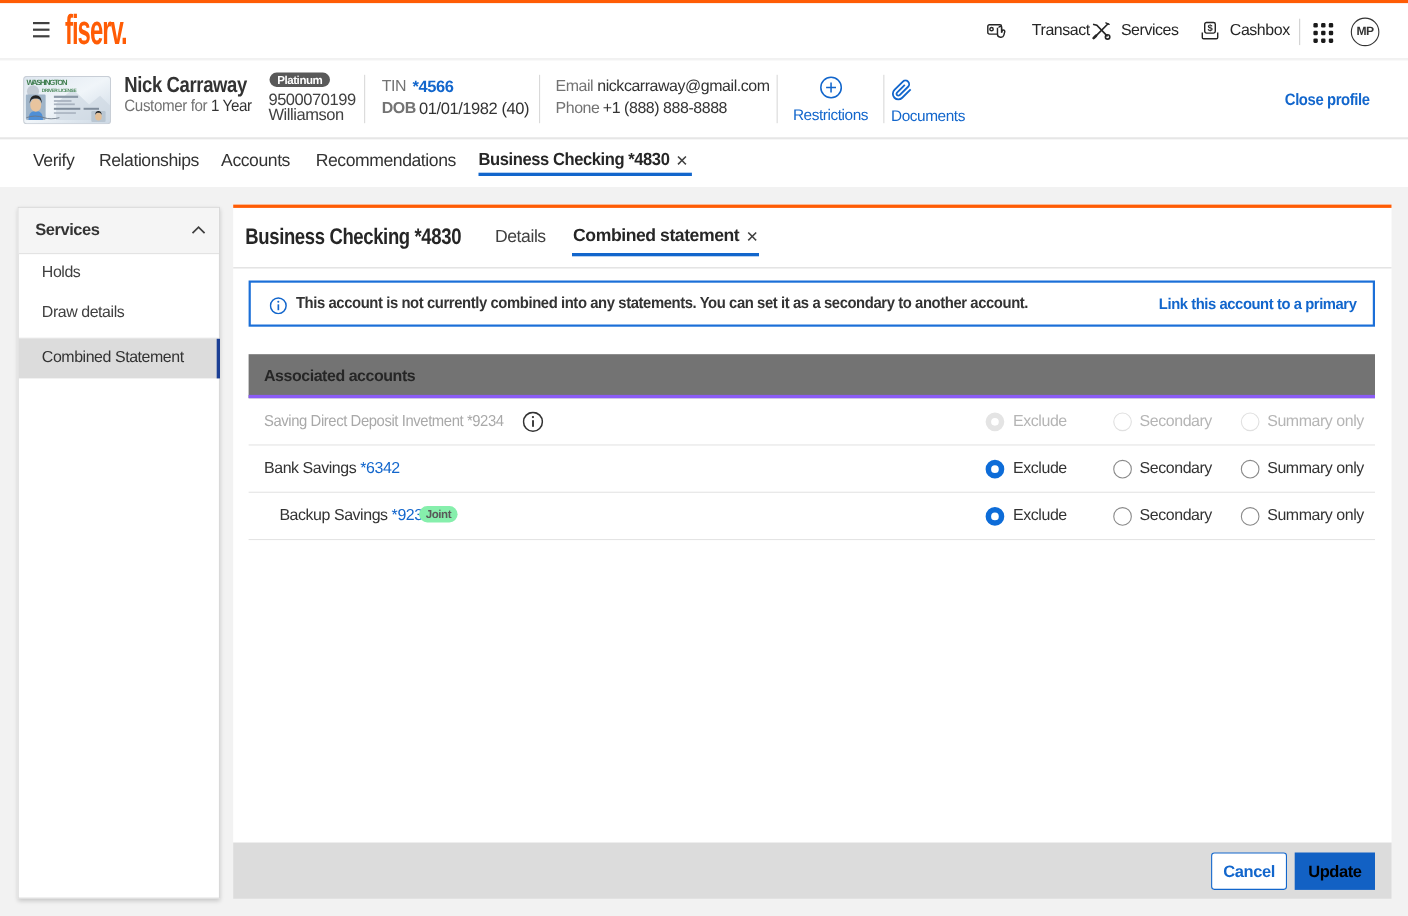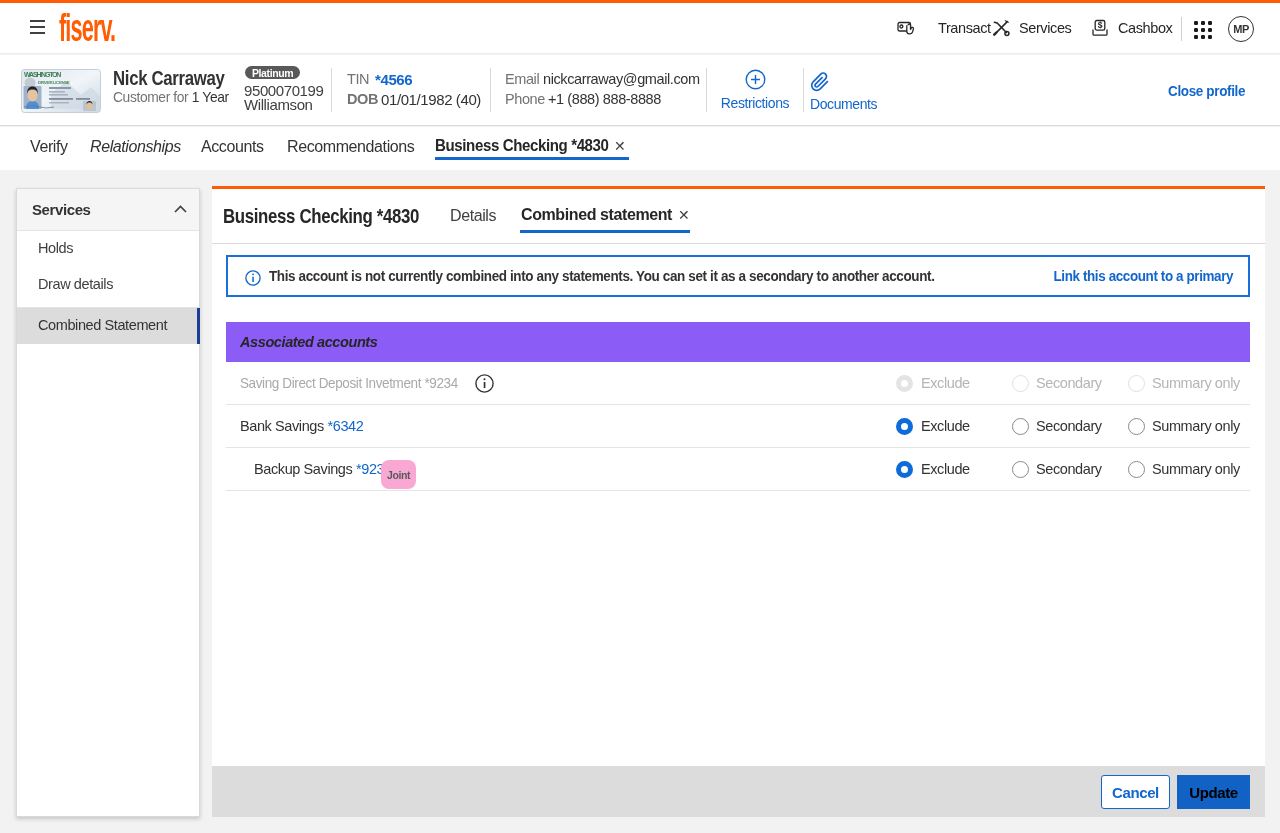--- a/index.html
+++ b/index.html
@@ -127,21 +127,21 @@
     <svg style="margin-top:4px" width="20" height="20" viewBox="0 0 24 24" fill="none" stroke="#1266cc" stroke-width="2">
       <path d="M21.44 11.05l-9.19 9.19a6 6 0 0 1-8.49-8.49l9.19-9.19a4 4 0 0 1 5.66 5.66l-9.2 9.19a2 2 0 0 1-2.83-2.83l8.49-8.48"></path>
     </svg>
     <div style="font-size:14px;color:#1266cc;">Documents</div>
   </div>
   <div class="abs" style="left:1168px;top:27px;font-size:15px;font-weight:bold;color:#1266cc;transform:scaleX(0.9);transform-origin:0 0;">Close profile</div>
 </div>
 
 <div class="abs" style="left:0;top:127px;width:1280px;height:43px;background:#fff;">
   <div class="abs" style="left:30px;top:11px;font-size:16px;color:#333;">Verify</div>
-  <div class="abs" style="left:90px;top:11px;font-size:16px;color:#333;font-style:italic;">Relationships</div>
+  <div class="abs" style="left:90px;top:11px;font-size:16px;color:#333;">Relationships</div>
   <div class="abs" style="left:201px;top:11px;font-size:16px;color:#333;">Accounts</div>
   <div class="abs" style="left:287px;top:11px;font-size:16px;color:#333;">Recommendations</div>
   <div class="abs" style="left:435px;top:10px;font-size:16px;font-weight:bold;color:#262626;transform:scaleX(0.94);transform-origin:0 0;">Business Checking *4830</div>
   <div class="abs" style="left:614px;top:11px;font-size:14px;color:#404040;">✕</div>
   <div class="abs" style="left:435px;top:30px;width:194px;height:3px;background:#1266cc;"></div>
 </div>
 
 <div class="abs" style="left:16px;top:188px;width:184px;height:629px;background:#fff;border:1px solid #d9d9d9;box-shadow:0 2px 4px rgba(0,0,0,0.18);">
   <div style="height:42px;background:#f5f5f5;border-bottom:1px solid #e3e3e3;position:relative;">
     <div class="abs" style="left:15px;top:12px;font-size:15px;font-weight:bold;color:#333;">Services</div>
@@ -175,21 +175,21 @@
     <svg class="abs" style="left:17px;top:13px" width="16" height="16" viewBox="0 0 18 18" fill="none">
       <circle cx="9" cy="9" r="8" stroke="#1266cc" stroke-width="1.5"></circle>
       <rect x="8.2" y="7.5" width="1.7" height="6" fill="#1266cc"></rect>
       <circle cx="9" cy="4.9" r="1.05" fill="#1266cc"></circle>
     </svg>
     <div class="abs" style="left:41px;top:11px;font-size:14.5px;font-weight:bold;color:#333;transform:scaleX(0.93);transform-origin:0 0;white-space:nowrap;">This account is not currently combined into any statements. You can set it as a secondary to another account.</div>
     <div class="abs" style="right:15px;top:11px;font-size:14px;font-weight:bold;color:#1266cc;transform:scaleX(0.96);transform-origin:100% 0;white-space:nowrap;">Link this account to a primary</div>
   </div>
 
   <div class="abs" style="left:14px;top:133px;width:1024px;">
-    <div style="height:40px;background:#8b5cf6;border-bottom:3px solid #8b5cf6;position:relative;font-style:italic;">
+    <div style="height:40px;background:#737373;border-bottom:3px solid #8b5cf6;position:relative;">
       <div class="abs" style="left:14px;top:12px;font-size:14.5px;font-weight:bold;color:#262626;">Associated accounts</div>
     </div>
 
     <div style="height:43px;border-bottom:1px solid #e4e4e4;position:relative;">
       <div class="abs" style="left:14px;top:13px;font-size:14.5px;color:#a9a9a9;transform:scaleX(0.93);transform-origin:0 0;white-space:nowrap;">Saving Direct Deposit Invetment *9234</div>
       <svg class="abs" style="left:249px;top:12px" width="19" height="19" viewBox="0 0 19 19" fill="none">
         <circle cx="9.5" cy="9.5" r="8.6" stroke="#333" stroke-width="1.4"></circle>
         <rect x="8.7" y="8" width="1.7" height="6" fill="#333"></rect>
         <circle cx="9.5" cy="5.2" r="1.05" fill="#333"></circle>
       </svg>
@@ -206,21 +206,21 @@
       <div class="abs radio-sel" style="left:670px;top:13px;"></div>
       <div class="abs" style="left:695px;top:13px;font-size:14.5px;color:#333;">Exclude</div>
       <div class="abs radio" style="left:786px;top:13px;"></div>
       <div class="abs" style="left:810px;top:13px;font-size:14.5px;color:#333;">Secondary</div>
       <div class="abs radio" style="left:902px;top:13px;"></div>
       <div class="abs" style="left:926px;top:13px;font-size:14.5px;color:#333;">Summary only</div>
     </div>
 
     <div style="height:43px;border-bottom:1px solid #e4e4e4;position:relative;">
       <div class="abs" style="left:28px;top:13px;font-size:14.5px;color:#333;">Backup Savings <span style="color:#1266cc">*9234</span></div>
-      <div class="abs flex" style="left:155px;top:12px;height:29px;background:#f9a8d4;border-radius:8px;padding:0 6px;font-size:10.5px;font-weight:bold;color:#595959;">Joint</div>
+      <div class="abs flex" style="left:155px;top:12px;height:15px;background:#86efac;border-radius:8px;padding:0 6px;font-size:10.5px;font-weight:bold;color:#595959;">Joint</div>
       <div class="abs radio-sel" style="left:670px;top:13px;"></div>
       <div class="abs" style="left:695px;top:13px;font-size:14.5px;color:#333;">Exclude</div>
       <div class="abs radio" style="left:786px;top:13px;"></div>
       <div class="abs" style="left:810px;top:13px;font-size:14.5px;color:#333;">Secondary</div>
       <div class="abs radio" style="left:902px;top:13px;"></div>
       <div class="abs" style="left:926px;top:13px;font-size:14.5px;color:#333;">Summary only</div>
     </div>
   </div>
 </div>
 

